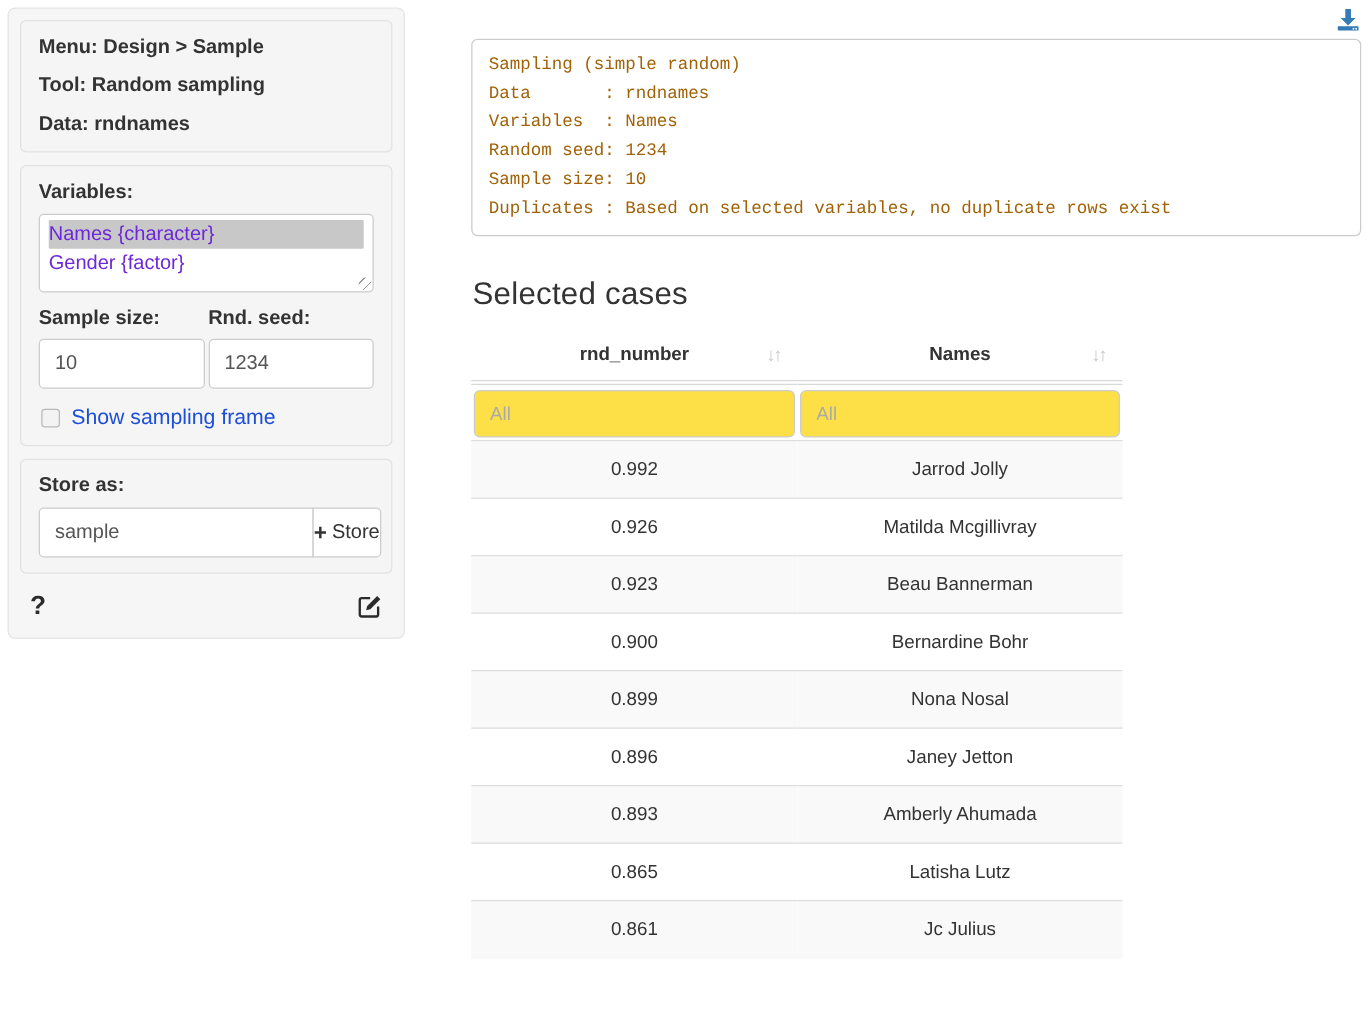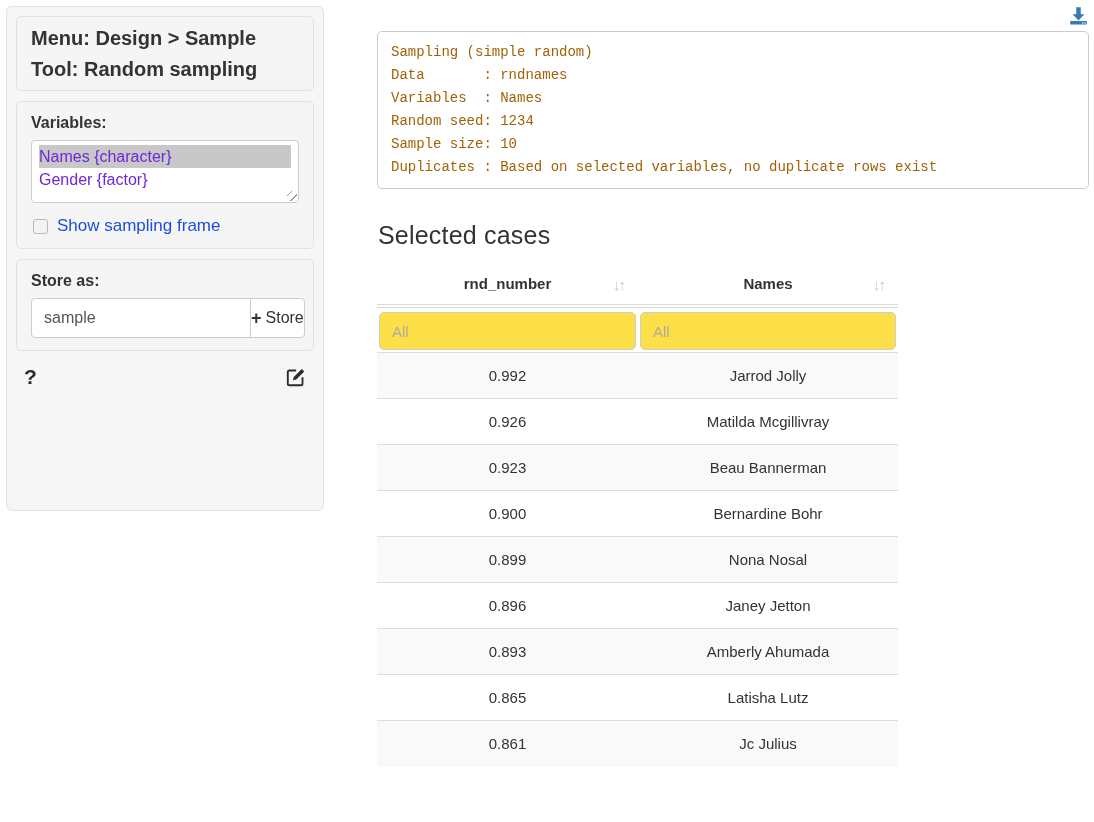--- a/index.html
+++ b/index.html
@@ -5,21 +5,21 @@
   * { box-sizing: border-box; margin: 0; padding: 0; }
   html, body { width: 1094px; height: 822px; overflow: hidden; background: #fff;
     font-family: "Liberation Sans", sans-serif; color: #333; }
   .stage { position: relative; width: 1094px; height: 822px; }
 
   
   .sidebar { position: absolute; left: 6px; top: 6px; width: 318px; height: 505px;
     background: #f6f6f6; border: 1px solid #e3e3e3; border-radius: 6px; padding: 9px; }
   .well { background: #f5f5f5; border: 1px solid #e1e1e1; border-radius: 5px;
     padding: 12px 14px; margin-bottom: 10px; }
-  .info-line { font-size: 20px; font-weight: bold; line-height: 18px; margin-bottom: 13px; }
+  .info-line { font-size: 16px; font-weight: bold; line-height: 18px; margin-bottom: 13px; }
   .info-line:last-child { margin-bottom: 0; }
   .ctl-label { display: block; font-size: 16px; font-weight: bold; margin-bottom: 8px; }
 
   .listbox { position: relative; height: 63px; background: #fff; border: 1px solid #ccc;
     border-radius: 4px; padding: 4px 7px; overflow: hidden; }
   .listbox .opt { font-size: 16px; line-height: 23px; padding: 0 0; color: #6d28d9;
     white-space: nowrap; border-radius: 1px; }
   .listbox .opt.selected { background: #c8c8c8; }
   .resize-handle { position: absolute; right: 1px; bottom: 1px; width: 10px; height: 10px;
     background: repeating-linear-gradient(135deg, transparent 0 3px, #999 3px 4px, transparent 4px 6px); }
@@ -78,30 +78,41 @@
 </head>
 <body>
 
 <div class="stage">
 
   <aside class="sidebar">
 
     <div class="well">
       <div class="info-line">Menu: Design &gt; Sample</div>
       <div class="info-line">Tool: Random sampling</div>
+      <div class="info-line">Data: rndnames</div>
     </div>
 
     <div class="well">
       <span class="ctl-label">Variables:</span>
       <div class="listbox">
         <div class="opt selected">Names {character}</div>
         <div class="opt">Gender {factor}</div>
         <span class="resize-handle"></span>
       </div>
 
+      <div class="pair-row">
+        <div class="pair-col">
+          <span class="ctl-label">Sample size:</span>
+          <input class="txt-input" type="text" value="10" style="">
+        </div>
+        <div class="pair-col">
+          <span class="ctl-label">Rnd. seed:</span>
+          <input class="txt-input" type="text" value="1234" style="">
+        </div>
+      </div>
 
       <div class="check-row">
         <span class="checkbox"></span>
         <span class="check-label">Show sampling frame</span>
       </div>
     </div>
 
     <div class="well">
       <span class="ctl-label">Store as:</span>
       <div class="input-group">

